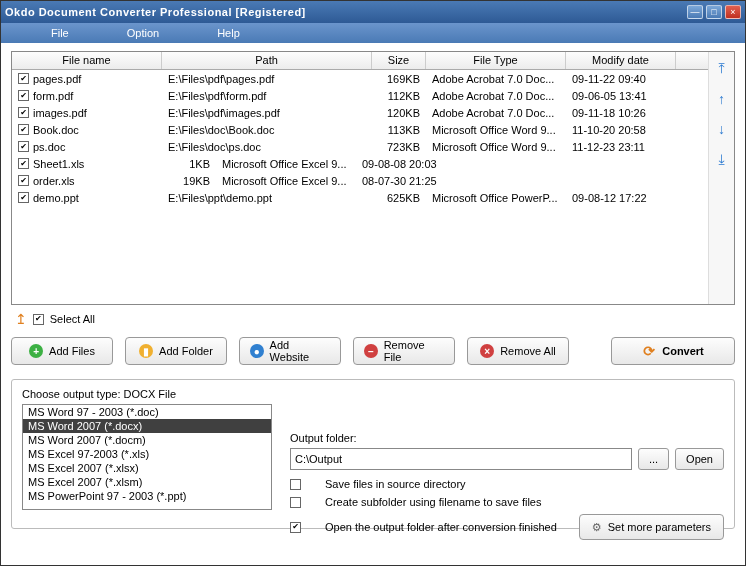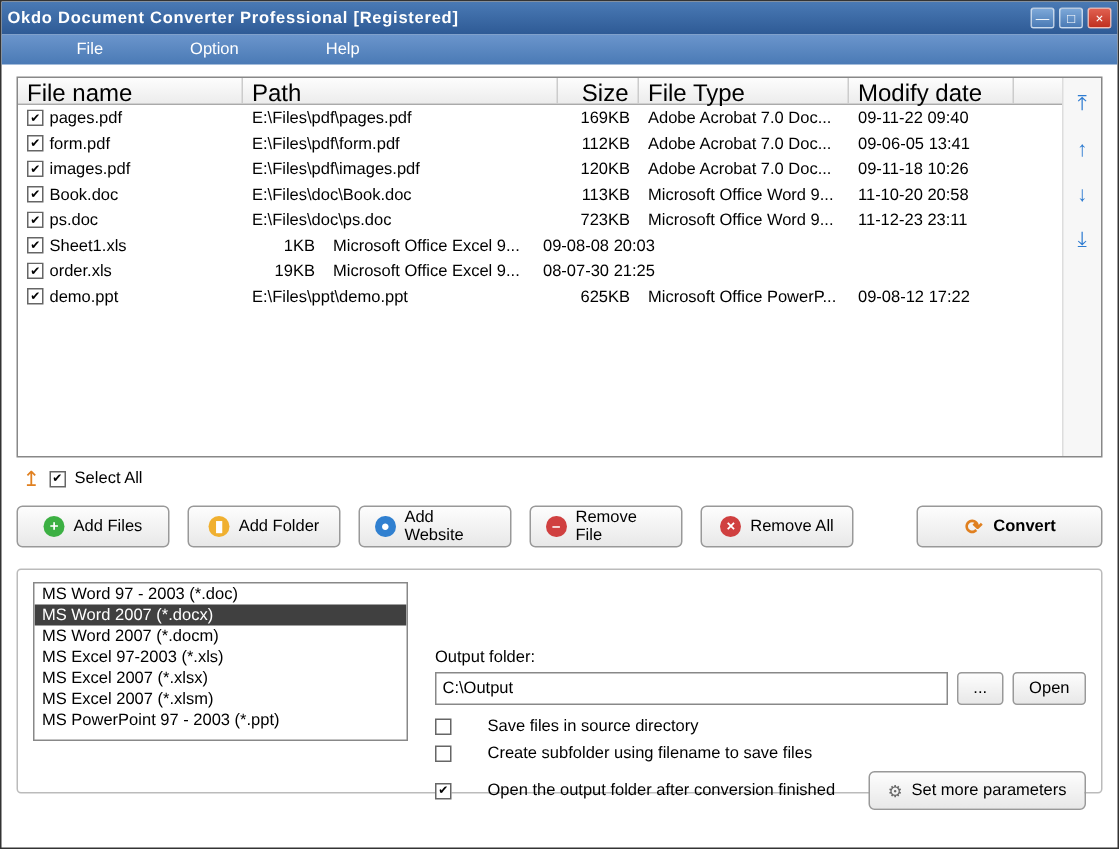--- a/index.html
+++ b/index.html
@@ -9,21 +9,21 @@
 .titlebar .winbtn { width: 16px; height: 14px; margin-left: 3px; display: inline-flex; align-items: center; justify-content: center; border: 1px solid rgba(255,255,255,0.6); border-radius: 2px; font-size: 9px; }
 .winbtn.min { background: linear-gradient(#7da8d8,#4a7ab5); }
 .winbtn.max { background: linear-gradient(#7da8d8,#4a7ab5); }
 .winbtn.close { background: linear-gradient(#e06050,#c03020); }
 .menubar { background: linear-gradient(#6b95cc,#4a7ab5); height: 20px; display: flex; align-items: center; padding: 0 6px; color: #fff; gap: 14px; }
 .menubar span { cursor: default; padding-left: 44px; }
 .content { padding: 8px 10px; }
 .tablewrap { border: 1px solid #888; height: 254px; background: #fff; display: flex; }
 .tablearea { flex: 1; overflow: hidden; }
 .thead { display: flex; background: linear-gradient(#fdfdfd,#ececec); border-bottom: 1px solid #aaa; height: 18px; }
-.thead div { border-right: 1px solid #ccc; padding: 2px 6px; font-size: 16px; }
+.thead div { border-right: 1px solid #ccc; padding: 2px 6px; font-size: 11px; text-align: center; }
 .col-name { width: 150px; }
 .col-path { width: 210px; }
 .col-size { width: 54px; text-align: right; }
 .col-type { width: 140px; }
 .col-date { width: 110px; }
 .trow { display: flex; height: 17px; align-items: center; }
 .trow > div { padding: 0 6px; overflow: hidden; white-space: nowrap; text-overflow: ellipsis; font-size: 11px; }
 .trow .col-name { display: flex; align-items: center; gap: 4px; }
 .cb { width: 11px; height: 11px; border: 1px solid #666; display: inline-flex; align-items: center; justify-content: center; font-size: 8px; line-height: 1; background:#fff;}
 .sidearrows { width: 26px; display: flex; flex-direction: column; align-items: center; padding-top: 8px; gap: 14px; border-left: 1px solid #ddd; background: #f7f7f7; }
@@ -199,20 +199,21 @@
       </div>
     <div style="flex:1"></div>
     <div class="btn conv">
         <span class="icon orange">⟳</span>
         <span>Convert</span>
       </div>
   </div>
 
   <div class="bottom">
     <div class="left-bot">
+      <div class="label">Choose output type:  DOCX File</div>
       <div class="listbox" id="typelist">
           <div class="opt">MS Word 97 - 2003 (*.doc)</div>
           <div class="opt selected">MS Word 2007 (*.docx)</div>
           <div class="opt">MS Word 2007 (*.docm)</div>
           <div class="opt">MS Excel 97-2003 (*.xls)</div>
           <div class="opt">MS Excel 2007 (*.xlsx)</div>
           <div class="opt">MS Excel 2007 (*.xlsm)</div>
           <div class="opt">MS PowerPoint 97 - 2003 (*.ppt)</div>
         </div>
     </div>

